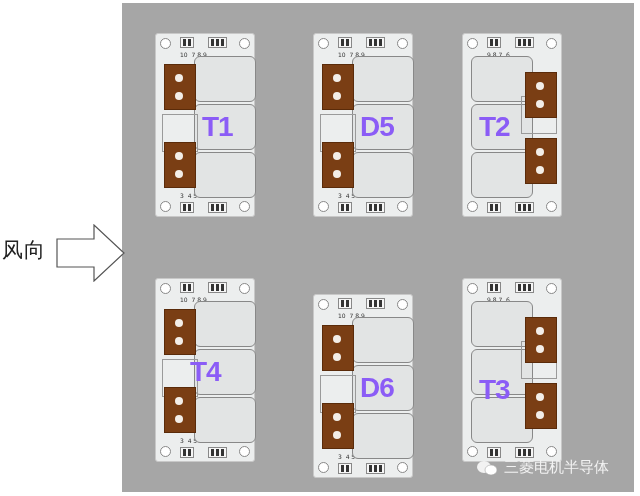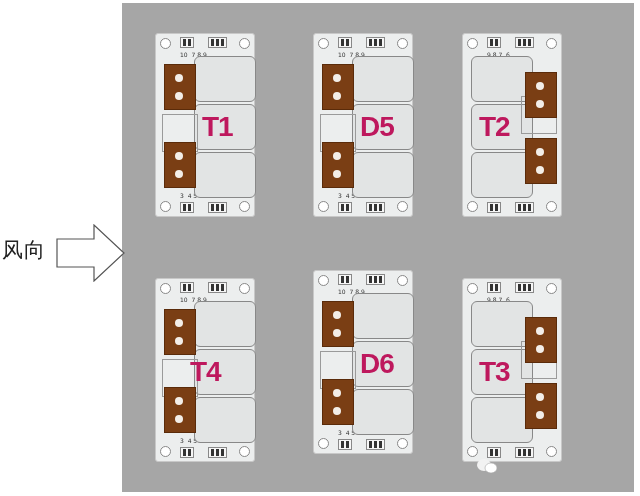--- a/index.html
+++ b/index.html
@@ -7,21 +7,21 @@
   .panel{position:absolute;left:122px;top:3px;width:512px;height:489px;background:#a6a6a6;}
   .wind-label{position:absolute;left:2px;top:236px;font-size:21px;color:#222;letter-spacing:1px;}
   .arrow{position:absolute;left:56px;top:224px;}
   .module{position:absolute;width:100px;height:184px;background:#eceeee;border:1px solid #c8c8c8;border-radius:3px;box-sizing:border-box;}
   .module .hole{position:absolute;width:9px;height:9px;border-radius:50%;background:#fff;border:1px solid #888;}
   .module .pinrow{position:absolute;height:11px;border:1px solid #888;background:#f6f6f6;display:flex;gap:2px;padding:1px 2px;box-sizing:border-box;}
   .module .pinrow i{display:block;width:3px;height:100%;background:#333;}
   .module .pad{position:absolute;width:60px;height:44px;border:1px solid #888;border-radius:6px;background:#e2e4e4;}
   .module .term{position:absolute;width:30px;height:44px;background:#7a3e14;border:1px solid #5a2b0a;}
   .module .term .dot{position:absolute;left:10px;width:8px;height:8px;border-radius:50%;background:#f3eee8;}
-  .module .lbl{position:absolute;font-family:"Liberation Sans",sans-serif;font-weight:bold;font-size:28px;color:#be185d;letter-spacing:-1px;}
+  .module .lbl{position:absolute;font-family:"Liberation Sans",sans-serif;font-weight:bold;font-size:28px;color:#8b5cf6;letter-spacing:-1px;}
   .module .num{position:absolute;font-size:6px;color:#333;}
   .module .frame{position:absolute;border:1px solid #9a9a9a;}
   .watermark{position:absolute;left:476px;top:458px;display:flex;align-items:center;gap:6px;color:#f2f2f2;font-size:15px;}
   .wechat{width:22px;height:16px;position:relative;}
 </style>
 </head>
 <body>
 
 <div class="panel"></div>
 
@@ -180,21 +180,21 @@
       <div class="term" style="left:8px;top:30px">
         <div class="dot" style="top:9px"></div>
         <div class="dot" style="top:27px"></div>
       </div>
       <div class="term" style="left:8px;top:108px">
         <div class="dot" style="top:9px"></div>
         <div class="dot" style="top:27px"></div>
       </div>
       <div class="lbl" style="left:34px;top:77px">T4</div>
     </div>
-    <div class="module" style="left: 313px; top: 270px;">
+    <div class="module" style="left: 313px; top: 294px;">
       <div class="hole" style="left:4px;top:4px"></div>
       <div class="hole" style="right:4px;top:4px"></div>
       <div class="hole" style="left:4px;bottom:4px"></div>
       <div class="hole" style="right:4px;bottom:4px"></div>
       <div class="pinrow" style="left:24px;top:3px">
         <i></i>
         <i></i>
       </div>
       <div class="pinrow" style="left:52px;top:3px">
         <i></i>
@@ -256,22 +256,23 @@
       <div class="pad" style="left:8px;top:118px"></div>
       <div class="frame" style="left:58px;top:62px;width:34px;height:36px"></div>
       <div class="term" style="left:62px;top:38px">
         <div class="dot" style="top:9px"></div>
         <div class="dot" style="top:27px"></div>
       </div>
       <div class="term" style="left:62px;top:104px">
         <div class="dot" style="top:9px"></div>
         <div class="dot" style="top:27px"></div>
       </div>
-      <div class="lbl" style="left:16px;top:77px">T3</div>
+      <div class="lbl" style="left:16px;top:95px">T3</div>
     </div>
   </div>
 
 <div class="watermark">
   <svg class="wechat" viewBox="0 0 22 16">
     <ellipse cx="8" cy="7" rx="7" ry="6" fill="#f2f2f2"></ellipse>
     <ellipse cx="15" cy="10" rx="6" ry="5" fill="#fff" stroke="#a6a6a6" stroke-width="0.6"></ellipse>
   </svg>
+  <span>三菱电机半导体</span>
 </div>
 
 </body></html>

